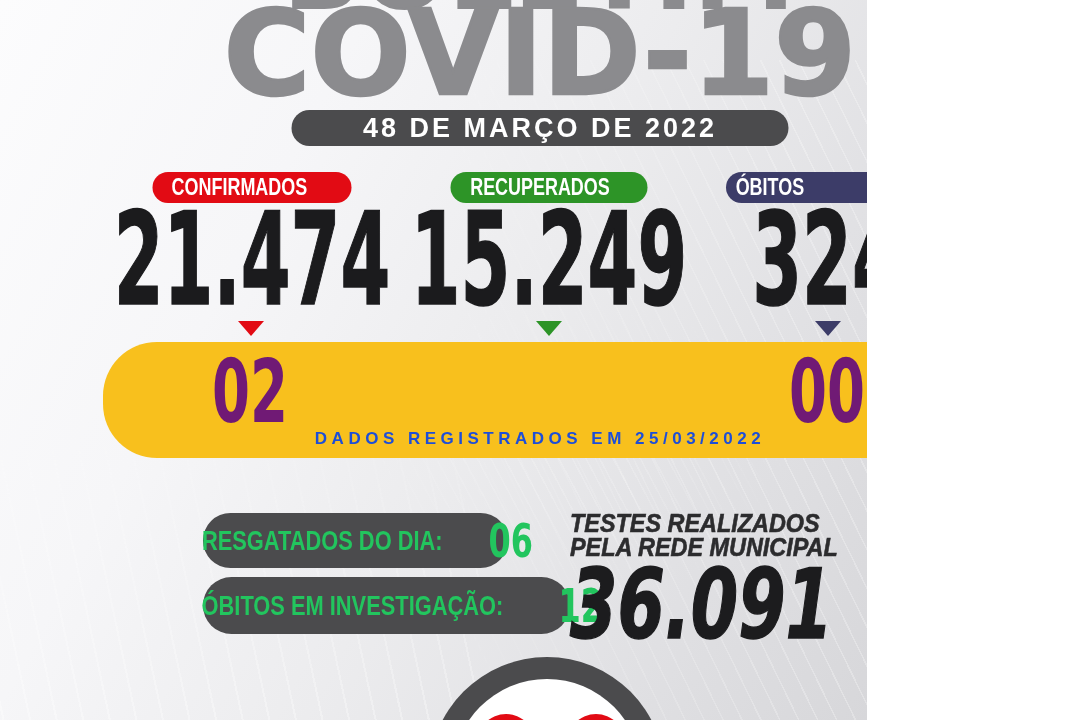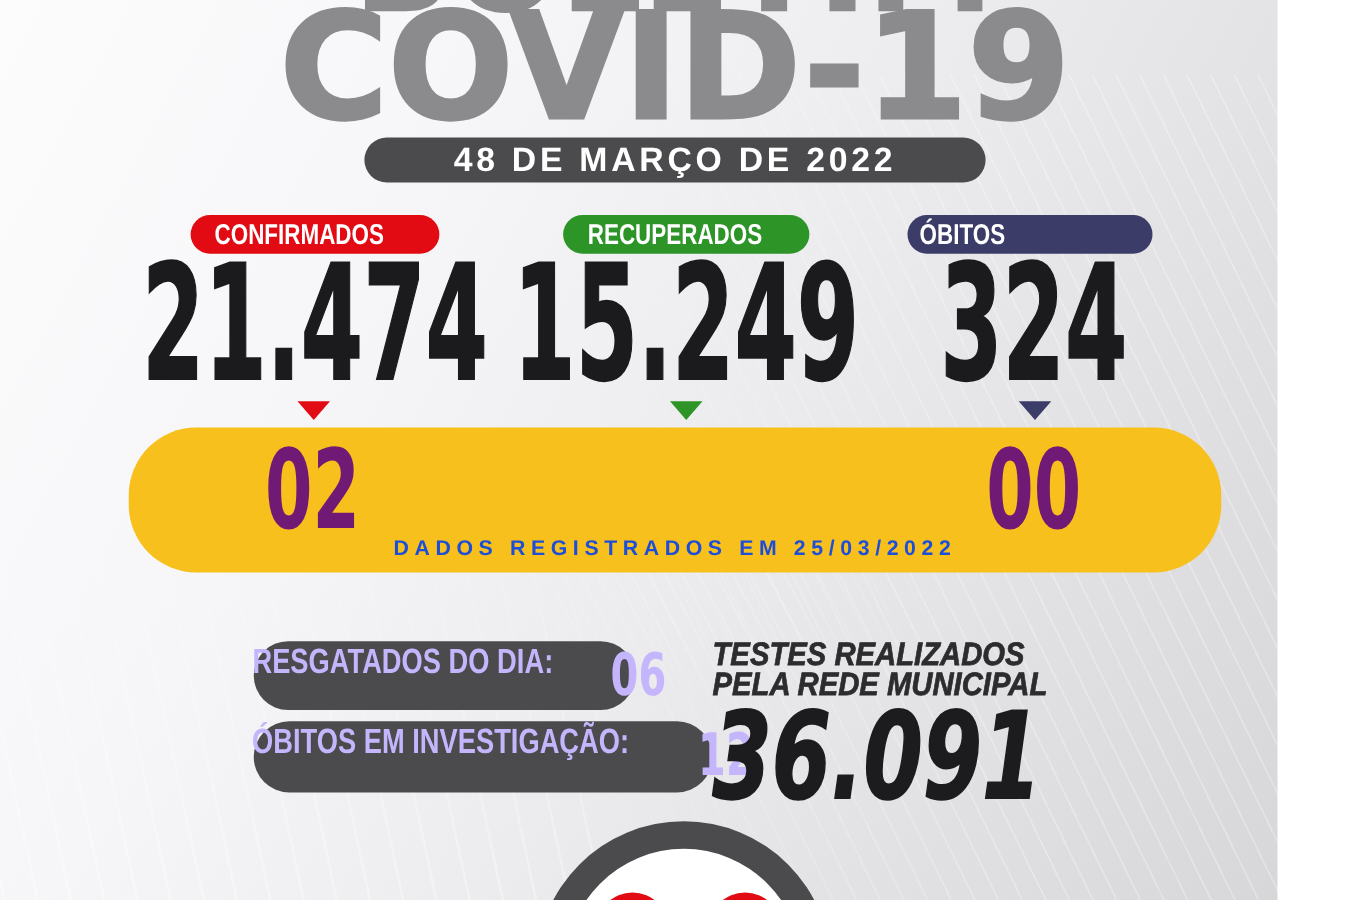--- a/index.html
+++ b/index.html
@@ -1,20 +1,20 @@
 <!DOCTYPE html>
 <html style="--red: #e20b14; --green: #2d9427; --navy: #3c3c68; --yellow: #f8c01d; --dark-pill: #4b4b4d; --title-gray: #8b8b8e; --number-black: #1b1b1d;"><head>
 <meta charset="utf-8">
 <style>
   * { margin:0; padding:0; box-sizing:border-box; }
   html,body { width:1080px; height:720px; }
   body { font-family:"Liberation Sans", sans-serif; }
 
   .canvas {
-    position:relative; width:1022px; height:720px; overflow:hidden;
+    position:relative; width:867px; height:720px; overflow:hidden;
     background:linear-gradient(118deg,#fcfcfd 0%,#f6f6f8 30%,#ececee 55%,#e0e0e3 80%,#d7d7da 100%);
   }
   
   .tex { position:absolute; pointer-events:none; }
   .tex-right {
     left:430px; top:60px; width:820px; height:720px;
     background:repeating-linear-gradient(64deg, rgba(255,255,255,.55) 0 1.5px, rgba(255,255,255,0) 1.5px 17px);
     opacity:.45;
     -webkit-mask-image:linear-gradient(to right, transparent 0%, #000 45%);
             mask-image:linear-gradient(to right, transparent 0%, #000 45%);
@@ -101,22 +101,22 @@
   .daily-recovered { left:448px; }
   .daily-deaths    { left:724px; }
   .daily-note {
     position:absolute; left:50%; bottom:9px; transform:translateX(-50%);
     font-weight:bold; font-size:17px; letter-spacing:4.5px; color:#1d4ed8; white-space:nowrap;
   }
 
   
   .info-pill {
     position:absolute; background:var(--dark-pill); border-radius:29px;
-    display:flex; justify-content:center;
-    color:#c4b5fd; white-space:nowrap;
+    display:flex; align-items:center; justify-content:center;
+    color:#22c55e; white-space:nowrap;
   }
   .info-pill .lbl { font-weight:bold; font-size:28px; }
   .info-pill .lbl .cond { transform:scaleX(.78); }
   .info-pill .num { font-family:"DejaVu Sans", sans-serif; font-weight:bold; font-size:47px; margin-left:2px; }
   .info-pill .num .cond { transform:scaleX(.68); }
   .pill-rescued       { left:203px; top:513px; width:305px; height:55px; }
   .pill-investigating { left:203px; top:577px; width:367px; height:57px; }
 
   
   .tests-block { position:absolute; left:570px; top:511px; width:300px; color:#2c2c2e;font-style:italic; }

